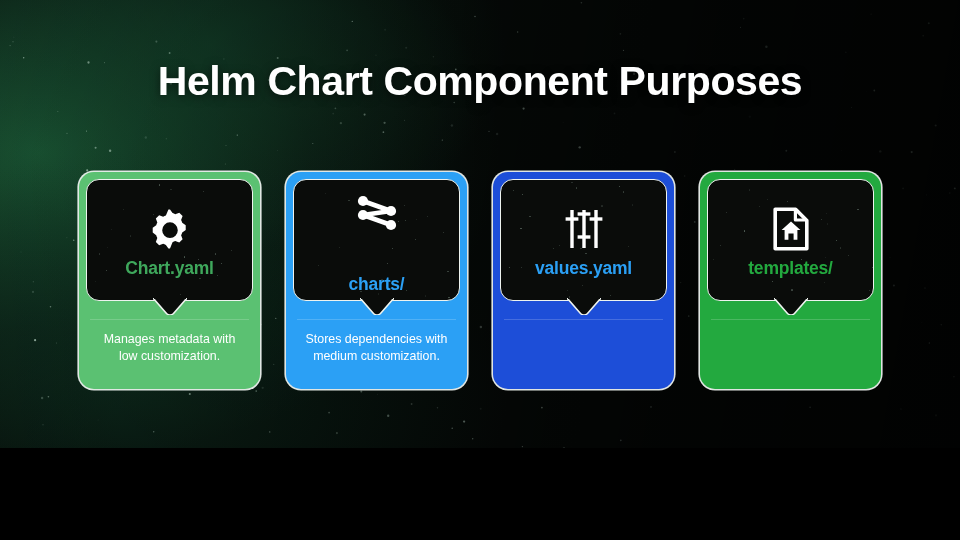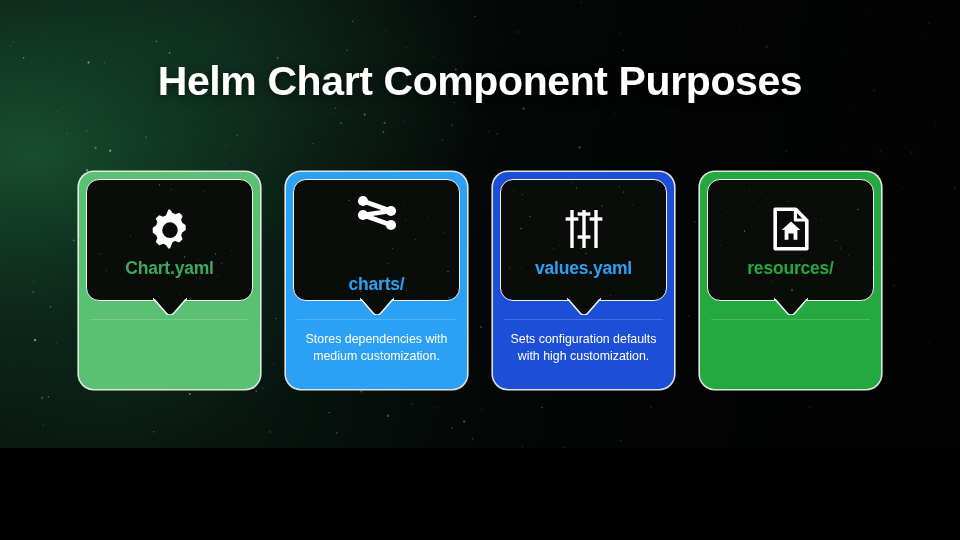--- a/index.html
+++ b/index.html
@@ -453,20 +453,21 @@
             <path d="M12 0.9 l1.45 2.0 a9.2 9.2 0 0 1 1.55 0.64 l2.3 -0.86 1.9 1.9 -0.86 2.3 a9.2 9.2 0 0 1 0.64 1.55 l2.0 1.45 v2.7 l-2.0 1.45 a9.2 9.2 0 0 1 -0.64 1.55 l0.86 2.3 -1.9 1.9 -2.3 -0.86 a9.2 9.2 0 0 1 -1.55 0.64 L12 23.1 h-0.9 L9.65 21.1 a9.2 9.2 0 0 1 -1.55 -0.64 l-2.3 0.86 -1.9 -1.9 0.86 -2.3 a9.2 9.2 0 0 1 -0.64 -1.55 L2.12 14.02 v-2.7 l2.0 -1.45 a9.2 9.2 0 0 1 0.64 -1.55 L3.9 6.02 l1.9 -1.9 2.3 0.86 a9.2 9.2 0 0 1 1.55 -0.64 L11.1 0.9 z M12 8.2 a4.45 4.45 0 1 0 0 8.9 4.45 4.45 0 0 0 0 -8.9 z"></path>
           </svg>
         </div>
         <div class="card-label" style="color: rgb(63, 168, 92);">Chart.yaml</div>
         <svg class="tail" viewBox="0 0 34 17">
           <path d="M0 0 L34 0 L20.5 15.5 Q17 18.6 13.5 15.5 Z" fill="#0a0c0a" stroke="#eef3ef" stroke-width="1.6"></path>
           <rect x="1" y="-3" width="32" height="4" fill="#0a0c0a"></rect>
         </svg>
       </div>
       <div class="sep"></div>
+      <div class="desc">Manages metadata with low customization.</div>
     </div>
 
     <div class="card" style="background: rgb(43, 160, 245);">
       <div class="bubble">
         <div class="bubble-stars">
             <div style="position: absolute; border-radius: 50%; background: rgb(185, 216, 198); left: 49.7%; top: 87.9%; width: 1.2px; height: 1.2px; opacity: 0.25;"></div>
             <div style="position: absolute; border-radius: 50%; background: rgb(185, 216, 198); left: 33%; top: 16.3%; width: 1.2px; height: 1.2px; opacity: 0.26;"></div>
             <div style="position: absolute; border-radius: 50%; background: rgb(185, 216, 198); left: 56.2%; top: 69.2%; width: 1.2px; height: 1.2px; opacity: 0.36;"></div>
             <div style="position: absolute; border-radius: 50%; background: rgb(185, 216, 198); left: 90%; top: 43.3%; width: 1.2px; height: 1.2px; opacity: 0.26;"></div>
             <div style="position: absolute; border-radius: 50%; background: rgb(185, 216, 198); left: 73.1%; top: 49.4%; width: 1.2px; height: 1.2px; opacity: 0.33;"></div>
@@ -554,21 +555,20 @@
             </g>
           </svg>
         </div>
         <div class="card-label" style="color: rgb(43, 160, 245);">values.yaml</div>
         <svg class="tail" viewBox="0 0 34 17">
           <path d="M0 0 L34 0 L20.5 15.5 Q17 18.6 13.5 15.5 Z" fill="#0a0c0a" stroke="#eef3ef" stroke-width="1.6"></path>
           <rect x="1" y="-3" width="32" height="4" fill="#0a0c0a"></rect>
         </svg>
       </div>
       <div class="sep"></div>
-      <div class="desc">Sets configuration defaults with high customization.</div>
     </div>
 
     <div class="card" style="background: rgb(35, 169, 63);">
       <div class="bubble">
         <div class="bubble-stars">
             <div style="position: absolute; border-radius: 50%; background: rgb(185, 216, 198); left: 35.7%; top: 15.5%; width: 1.2px; height: 1.2px; opacity: 0.16;"></div>
             <div style="position: absolute; border-radius: 50%; background: rgb(185, 216, 198); left: 24.7%; top: 7.9%; width: 1.2px; height: 1.2px; opacity: 0.14;"></div>
             <div style="position: absolute; border-radius: 50%; background: rgb(185, 216, 198); left: 50.5%; top: 91.2%; width: 1.2px; height: 1.2px; opacity: 0.27;"></div>
             <div style="position: absolute; border-radius: 50%; background: rgb(185, 216, 198); left: 10.9%; top: 26.8%; width: 1.2px; height: 1.2px; opacity: 0.23;"></div>
             <div style="position: absolute; border-radius: 50%; background: rgb(185, 216, 198); left: 97.6%; top: 91.6%; width: 1.2px; height: 1.2px; opacity: 0.25;"></div>
@@ -590,21 +590,21 @@
             <div style="position: absolute; border-radius: 50%; background: rgb(185, 216, 198); left: 68.4%; top: 32.3%; width: 1.2px; height: 1.2px; opacity: 0.28;"></div>
             <div style="position: absolute; border-radius: 50%; background: rgb(185, 216, 198); left: 80.1%; top: 56.2%; width: 1.2px; height: 1.2px; opacity: 0.19;"></div>
           </div>
         <div class="icon-wrap">
           <svg width="40" height="46" viewBox="0 0 40 46">
             <path d="M4.2 3.2 h20.4 L35.8 14.4 V42.8 H4.2 Z" fill="none" stroke="#ffffff" stroke-width="3.6" stroke-linejoin="round"></path>
             <path d="M24.4 3.6 V14.0 H35.2" fill="none" stroke="#ffffff" stroke-width="3.2" stroke-linejoin="round"></path>
             <path d="M20 15.4 L29.4 24.0 H26.4 V33.8 H22.6 V27.6 H17.4 V33.8 H13.6 V24.0 H10.6 Z" fill="#ffffff"></path>
           </svg>
         </div>
-        <div class="card-label" style="color: rgb(35, 169, 63);">resources/</div>
+        <div class="card-label" style="color: rgb(35, 169, 63);">templates/</div>
         <svg class="tail" viewBox="0 0 34 17">
           <path d="M0 0 L34 0 L20.5 15.5 Q17 18.6 13.5 15.5 Z" fill="#0a0c0a" stroke="#eef3ef" stroke-width="1.6"></path>
           <rect x="1" y="-3" width="32" height="4" fill="#0a0c0a"></rect>
         </svg>
       </div>
       <div class="sep"></div>
     </div>
 
   </div>
 

